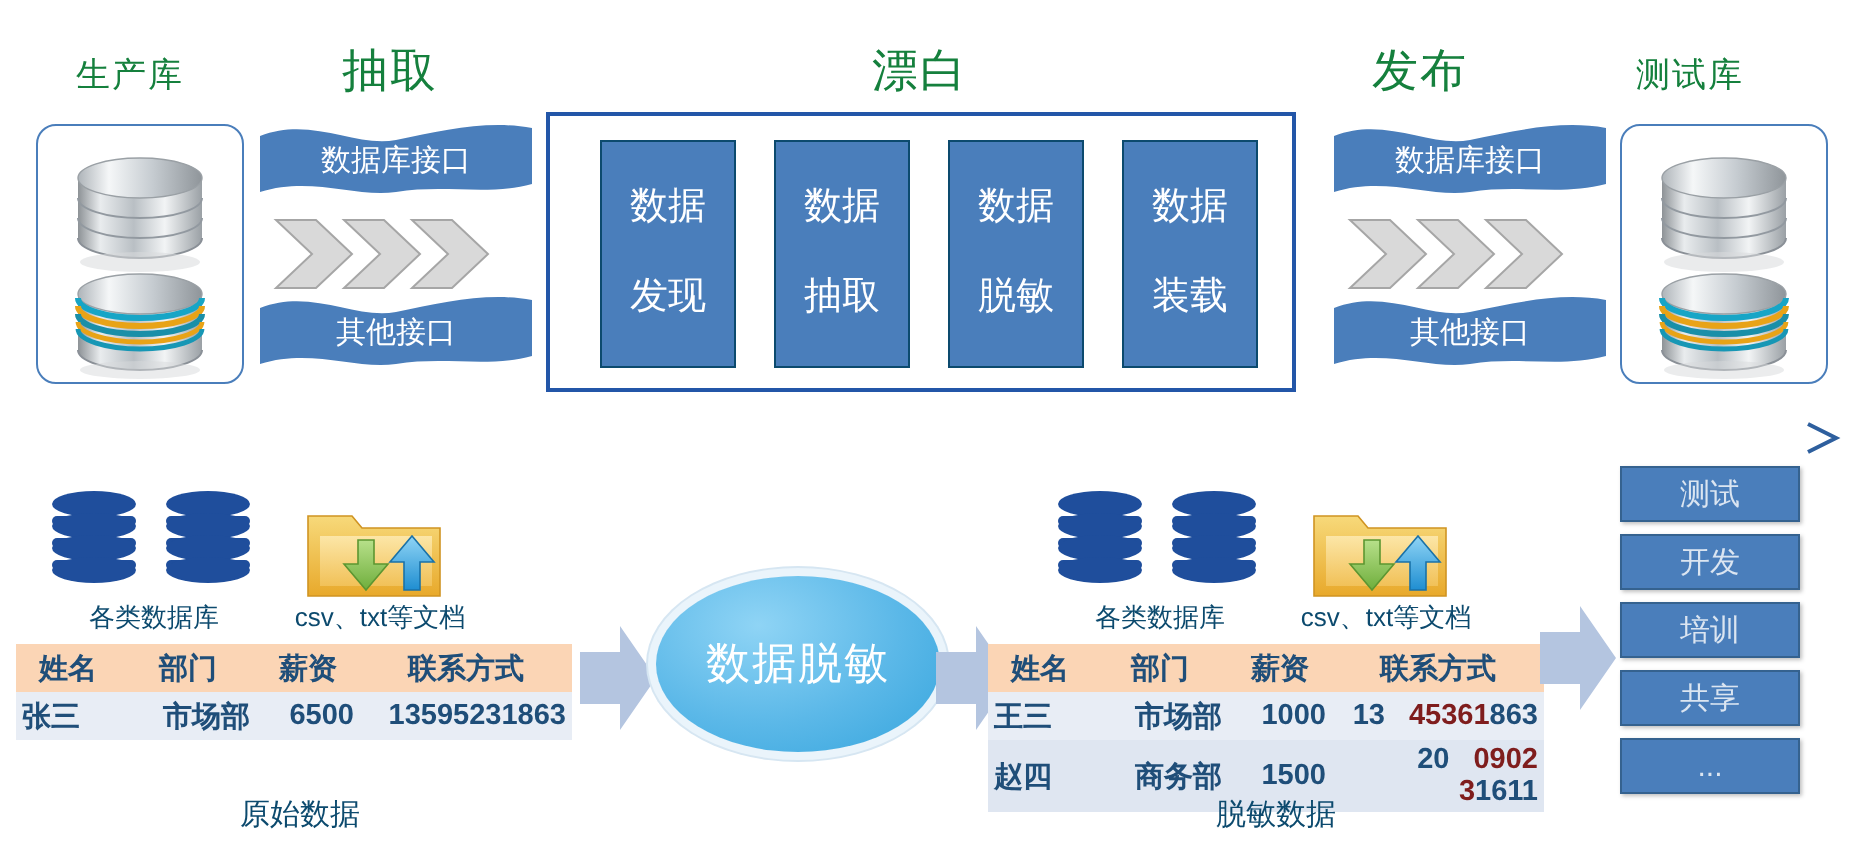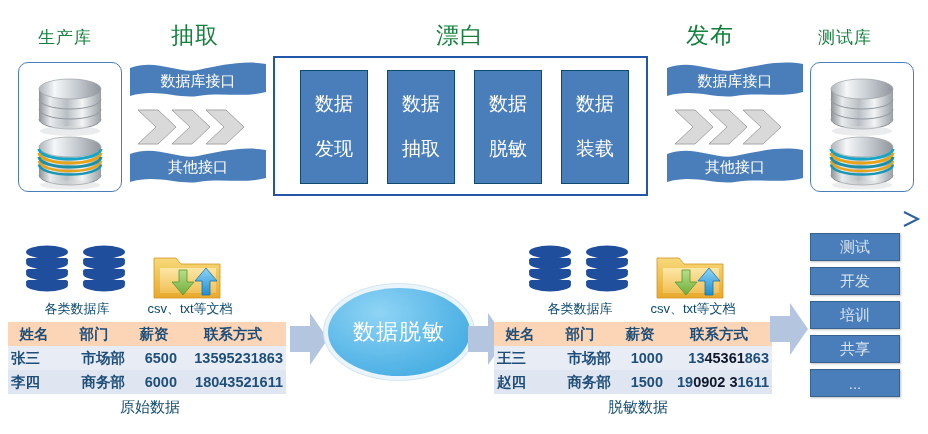--- a/index.html
+++ b/index.html
@@ -103,21 +103,21 @@
     background:#e8edf5;
     color:#1f4e79;
     padding:2px 3px;
     height:20px;
   }
   table.dt tr.r2 td{background:#dfe6f1;}
   td.c-name{text-align:left;padding-left:6px;}
   td.c-dept{text-align:right;padding-left:10px;margin-left:16px;}
   td.c-sal{text-align:right;padding-right:8px;}
   td.c-tel{text-align:right;padding-right:4px;}
-  .red{color:#0f172a;}
+  .red{color:#7f1d1d;padding-left:12px;}
   .pink{color:#f08c8c;}
 
   
   .ellipse{
     position:absolute;
     border-radius:50%;
     display:flex;align-items:center;justify-content:center;
     color:#fff;font-size:22px;letter-spacing:1px;
   }
 
@@ -363,26 +363,20 @@
       <th>薪资</th>
       <th>联系方式</th>
     </tr>
   </thead>
   <tbody>
     <tr class="r1">
       <td class="c-name">张三</td>
       <td class="c-dept">市场部</td>
       <td class="c-sal">6500</td>
       <td class="c-tel">13595231863</td>
-    </tr>
-    <tr class="r2">
-      <td class="c-name">李四</td>
-      <td class="c-dept">商务部</td>
-      <td class="c-sal">6000</td>
-      <td class="c-tel">18043521611</td>
     </tr>
   </tbody>
 </table>
 
 <div class="cap big" style="left:60px;top:398px;width:180px;">原始数据</div>
 
 <div class="abs" style="left:288px;top:310px;">
   <svg width="42" height="58" viewBox="0 0 42 58">
     <path d="M2,16 L22,16 L22,3 L40,29 L22,55 L22,42 L2,42 Z" fill="#b4c5e0"></path>
   </svg>
@@ -453,21 +447,21 @@
     <tr class="r1">
       <td class="c-name pink">王三</td>
       <td class="c-dept">市场部</td>
       <td class="c-sal red">1000</td>
       <td class="c-tel"><span>13</span><span class="red">45361</span><span>863</span></td>
     </tr>
     <tr class="r2">
       <td class="c-name red">赵四</td>
       <td class="c-dept">商务部</td>
       <td class="c-sal red">1500</td>
-      <td class="c-tel"><span>19</span><span class="red">0902 3</span><span>1611</span></td>
+      <td class="c-tel"><span>20</span><span class="red">0902 3</span><span>1611</span></td>
     </tr>
   </tbody>
 </table>
 
 <div class="cap big" style="left:548px;top:398px;width:180px;">脱敏数据</div>
 
 <div class="abs" style="left:768px;top:300px;">
   <svg width="42" height="58" viewBox="0 0 42 58">
     <path d="M2,16 L22,16 L22,3 L40,29 L22,55 L22,42 L2,42 Z" fill="#b4c5e0"></path>
   </svg>

